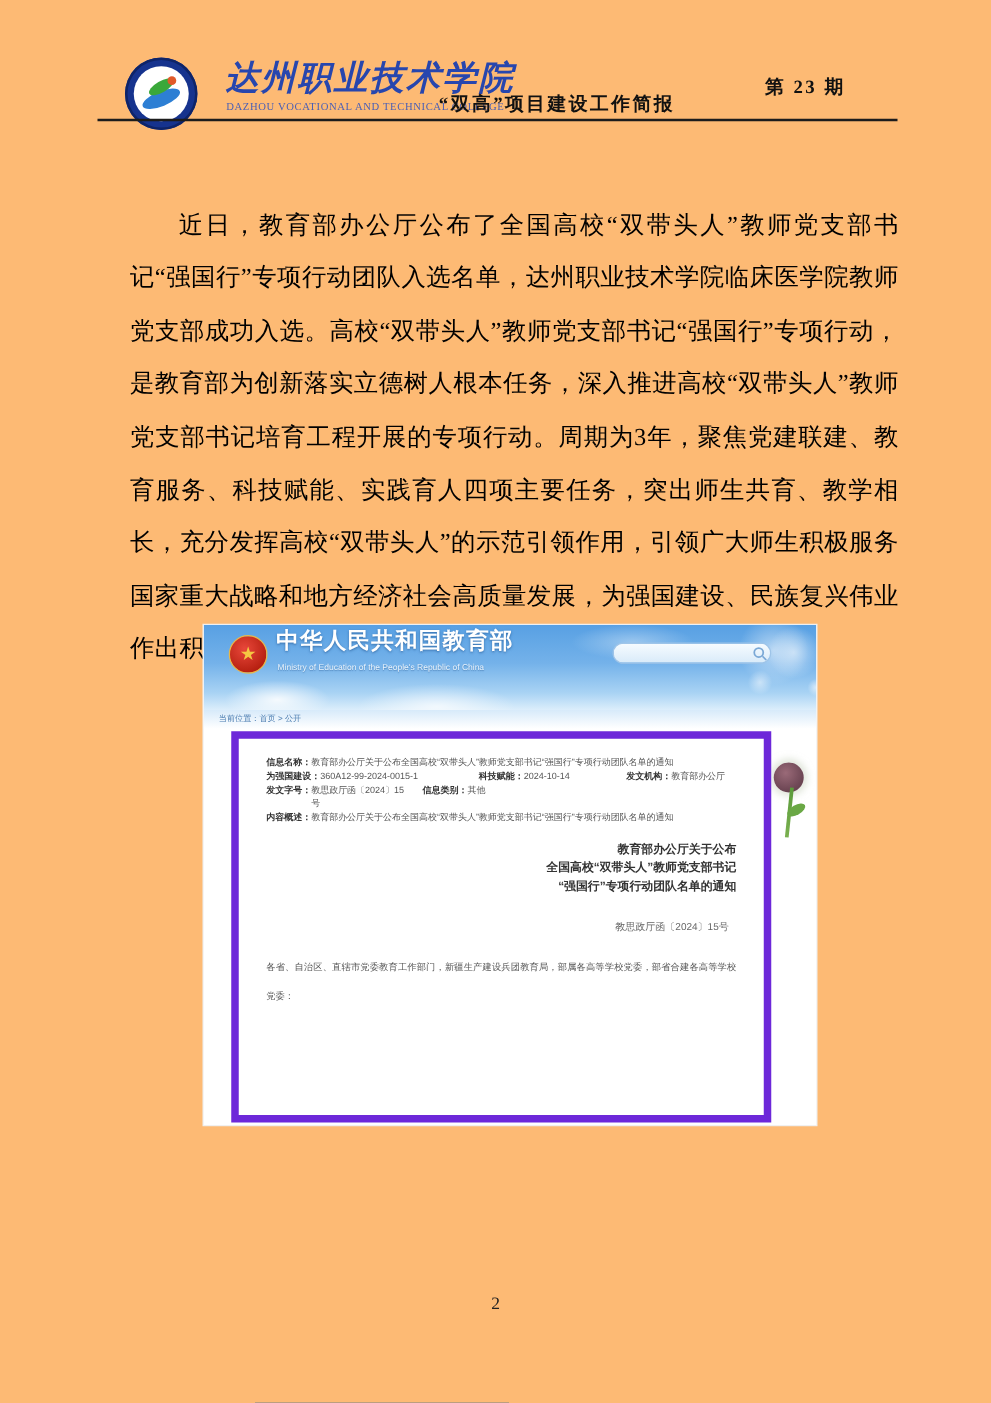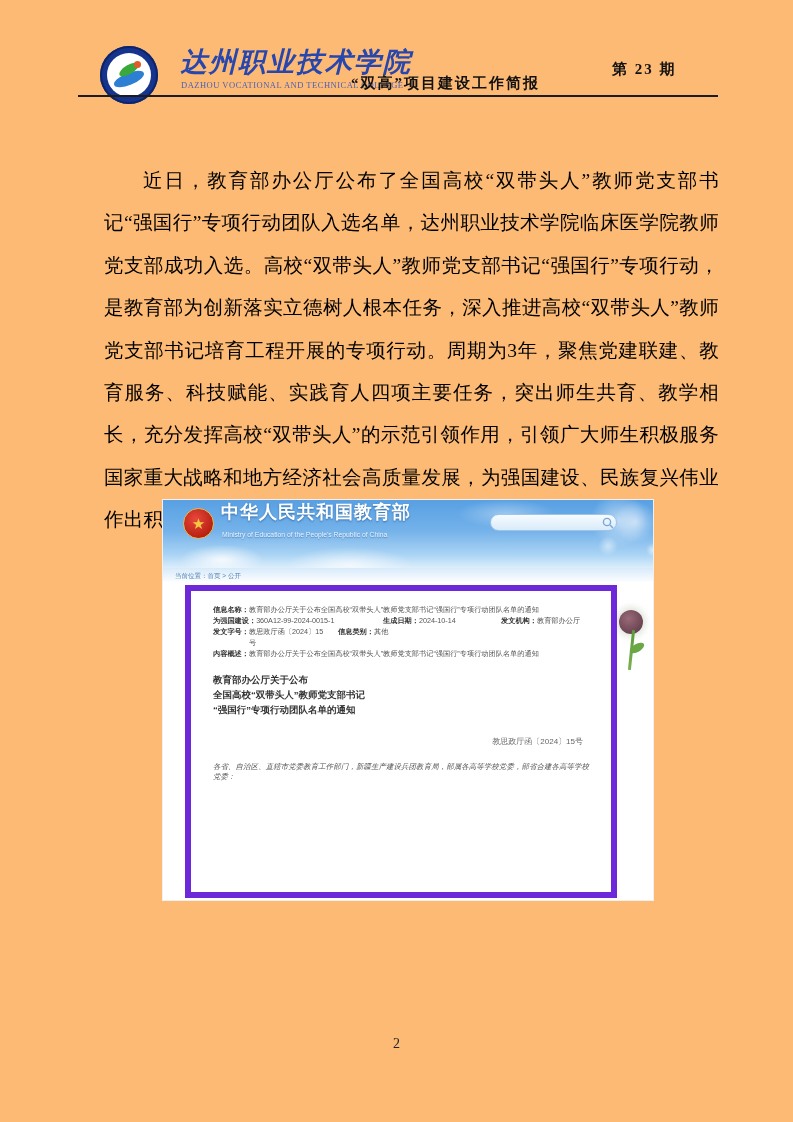--- a/index.html
+++ b/index.html
@@ -137,28 +137,28 @@
     padding:13px 22px 0 22px; color:#555;
   }
   .f-row { display:flex; font-size:7.2px; line-height:11px; }
   .f-row .lbl { font-weight:bold; color:#333; white-space:nowrap; }
   .f-row .val { color:#555; }
   .nowrap-row { white-space:nowrap; overflow:hidden; }
   .val-narrow { display:inline-block; width:84px; word-break:break-all; }
   .val-docno  { display:inline-block; width:80px; word-break:break-all; }
   .f-col { display:flex; }
   .notice-title {
-    margin-top:13px; text-align:left; font-weight:bold;
+    margin-top:13px; text-align:right; font-weight:bold;
     font-size:9.5px; line-height:15px; color:#333;
   }
   .doc-number {
     margin-top:19px; text-align:right; font-size:8px; color:#666; padding-right:6px;
   }
   .addressee {
-    margin-top:15px; font-size:7.4px; line-height:10px; color:#555; text-align:justify;font-style:italic;
+    margin-top:15px; font-size:7.4px; line-height:23px; color:#555; text-align:justify;
   }
   .notice-body {
     margin-top:12px; font-size:7.4px; line-height:15.5px; color:#555;
     text-align:justify; text-indent:2em;
   }
 
   
   .page-number {
     position:absolute; left:0; top:1036px; width:100%;
     text-align:center; font-size:14px; color:#222;
@@ -208,21 +208,21 @@
       <div class="f-row nowrap-row">
         <span class="lbl">信息名称：</span>
         <span class="val">教育部办公厅关于公布全国高校“双带头人”教师党支部书记“强国行”专项行动团队名单的通知</span>
       </div>
       <div class="f-row">
         <span class="f-col" style="width:170px">
           <span class="lbl">为强国建设：</span>
           <span class="val val-narrow">360A12-99-2024-0015-1</span>
         </span>
         <span class="f-col" style="width:118px">
-          <span class="lbl">生成日期：</span>
+          <span class="lbl">科技赋能：</span>
           <span class="val">2024-10-14</span>
         </span>
         <span class="f-col">
           <span class="lbl">发文机构：</span>
           <span class="val">教育部办公厅</span>
         </span>
       </div>
       <div class="f-row">
         <span class="f-col" style="width:125px">
           <span class="lbl">发文字号：</span>

